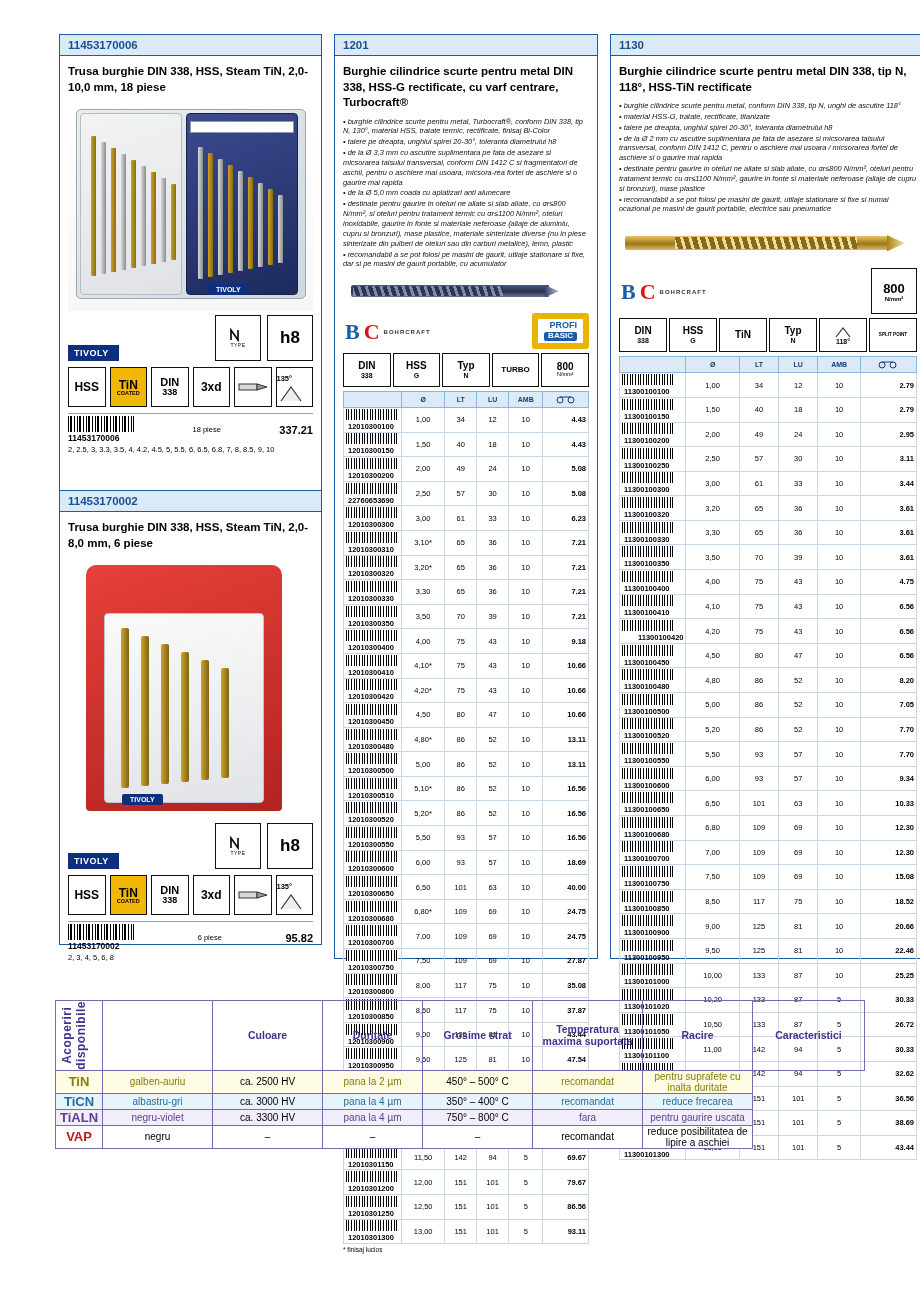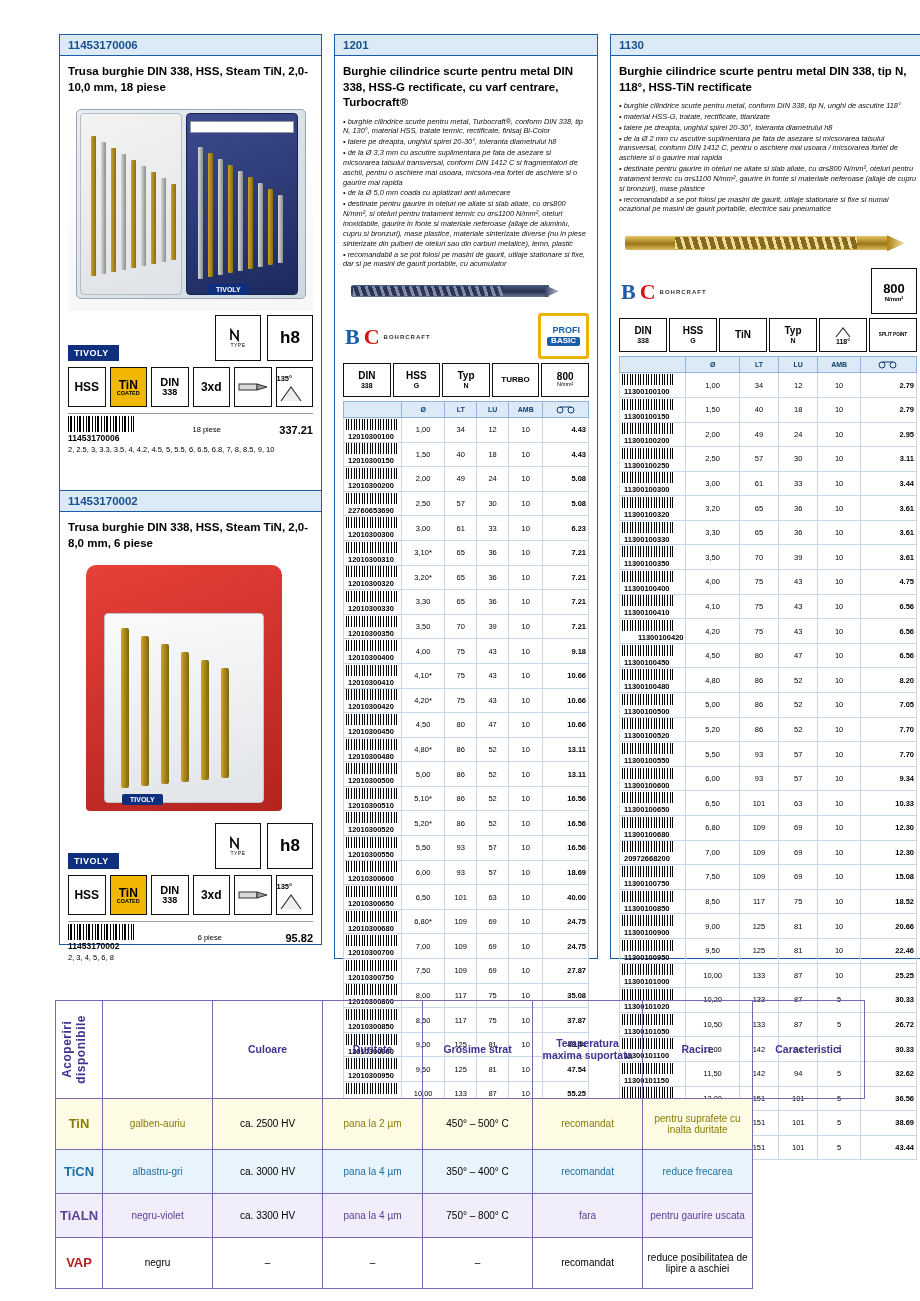--- a/index.html
+++ b/index.html
@@ -183,21 +183,21 @@
   .sizes { font-size: 7.5px; line-height: 1.3; margin-top: 2px; }
 
   
   .boc { display: flex; align-items: center; gap: 4px; margin: 4px 0 2px 2px; }
   .boc .b {
     font-family: "Liberation Serif", serif; font-weight: bold; font-size: 22px;
     color: #1a5ca8; line-height: .9;
   }
   .boc .word { font-size: 6px; font-weight: bold; color: #333; letter-spacing: 1px; }
   .profi {
-    border: 3px solid #eab308; border-radius: 3px; padding: 10px 6px;
+    border: 6px solid #eab308; border-radius: 3px; padding: 2px 6px;
     font-size: 9px; font-weight: bold; color: #1a5ca8; text-align: right;
     line-height: 1.1;
   }
   .profi .basic {
     display: inline-block; background: #1a5ca8; color: #fff; font-size: 8px;
     padding: 0 4px; border-radius: 2px;
   }
   .logo-line { display: flex; align-items: center; justify-content: space-between; }
 
   
@@ -224,21 +224,21 @@
   .tbl-note { font-size: 6.5px; margin-top: 2px; }
   .bc-cell { width: 58px; }
   .bc-mini {
     display: inline-block; height: 11px; width: 52px;
     background: repeating-linear-gradient(90deg,#000 0 1px,#fff 1px 2px,#000 2px 3px,#fff 3px 5px,#000 5px 6px,#fff 6px 8px);
   }
 
   
   #coat-wrap { position: absolute; left: 55px; top: 1000px; width: 810px; }
   table.coat { width: 100%; border-collapse: collapse; font-size: 10px; }
-  table.coat td, table.coat th { border: 1px solid #7b68b0; padding: 14px 4px; text-align: center; }
+  table.coat td, table.coat th { border: 1px solid #7b68b0; padding: 0 4px; text-align: center; }
   table.coat th { color: #3f3390; font-weight: bold; font-size: 10.5px; height: 58px; }
   .coat-side {
     writing-mode: vertical-rl; transform: rotate(180deg);
     color: #3f3390; font-weight: bold; font-size: 12px; letter-spacing: .5px;
   }
   .row-tin { background: #fdfbe4; }
   .row-ticn { background: #e8f4fb; }
   .row-tialn { background: #f2edfa; }
   .row-vap { background: #ffffff; }
   .cname { font-weight: bold; font-size: 13px; }
@@ -981,21 +981,21 @@
             </tr>
             <tr>
               <td class="ref"><span class="bc-mini"></span><span style="margin-left: 2px;">11300100680</span></td>
               <td>6,80</td>
               <td>109</td>
               <td>69</td>
               <td>10</td>
               <td class="price">12.30</td>
             </tr>
             <tr>
-              <td class="ref"><span class="bc-mini"></span><span style="margin-left: 2px;">20972668200</span></td>
+              <td class="ref"><span class="bc-mini"></span><span style="margin-left: 2px;">11300100700</span></td>
               <td>7,00</td>
               <td>109</td>
               <td>69</td>
               <td>10</td>
               <td class="price">12.30</td>
             </tr>
             <tr>
               <td class="ref"><span class="bc-mini"></span><span style="margin-left: 2px;">11300100750</span></td>
               <td>7,50</td>
               <td>109</td>

